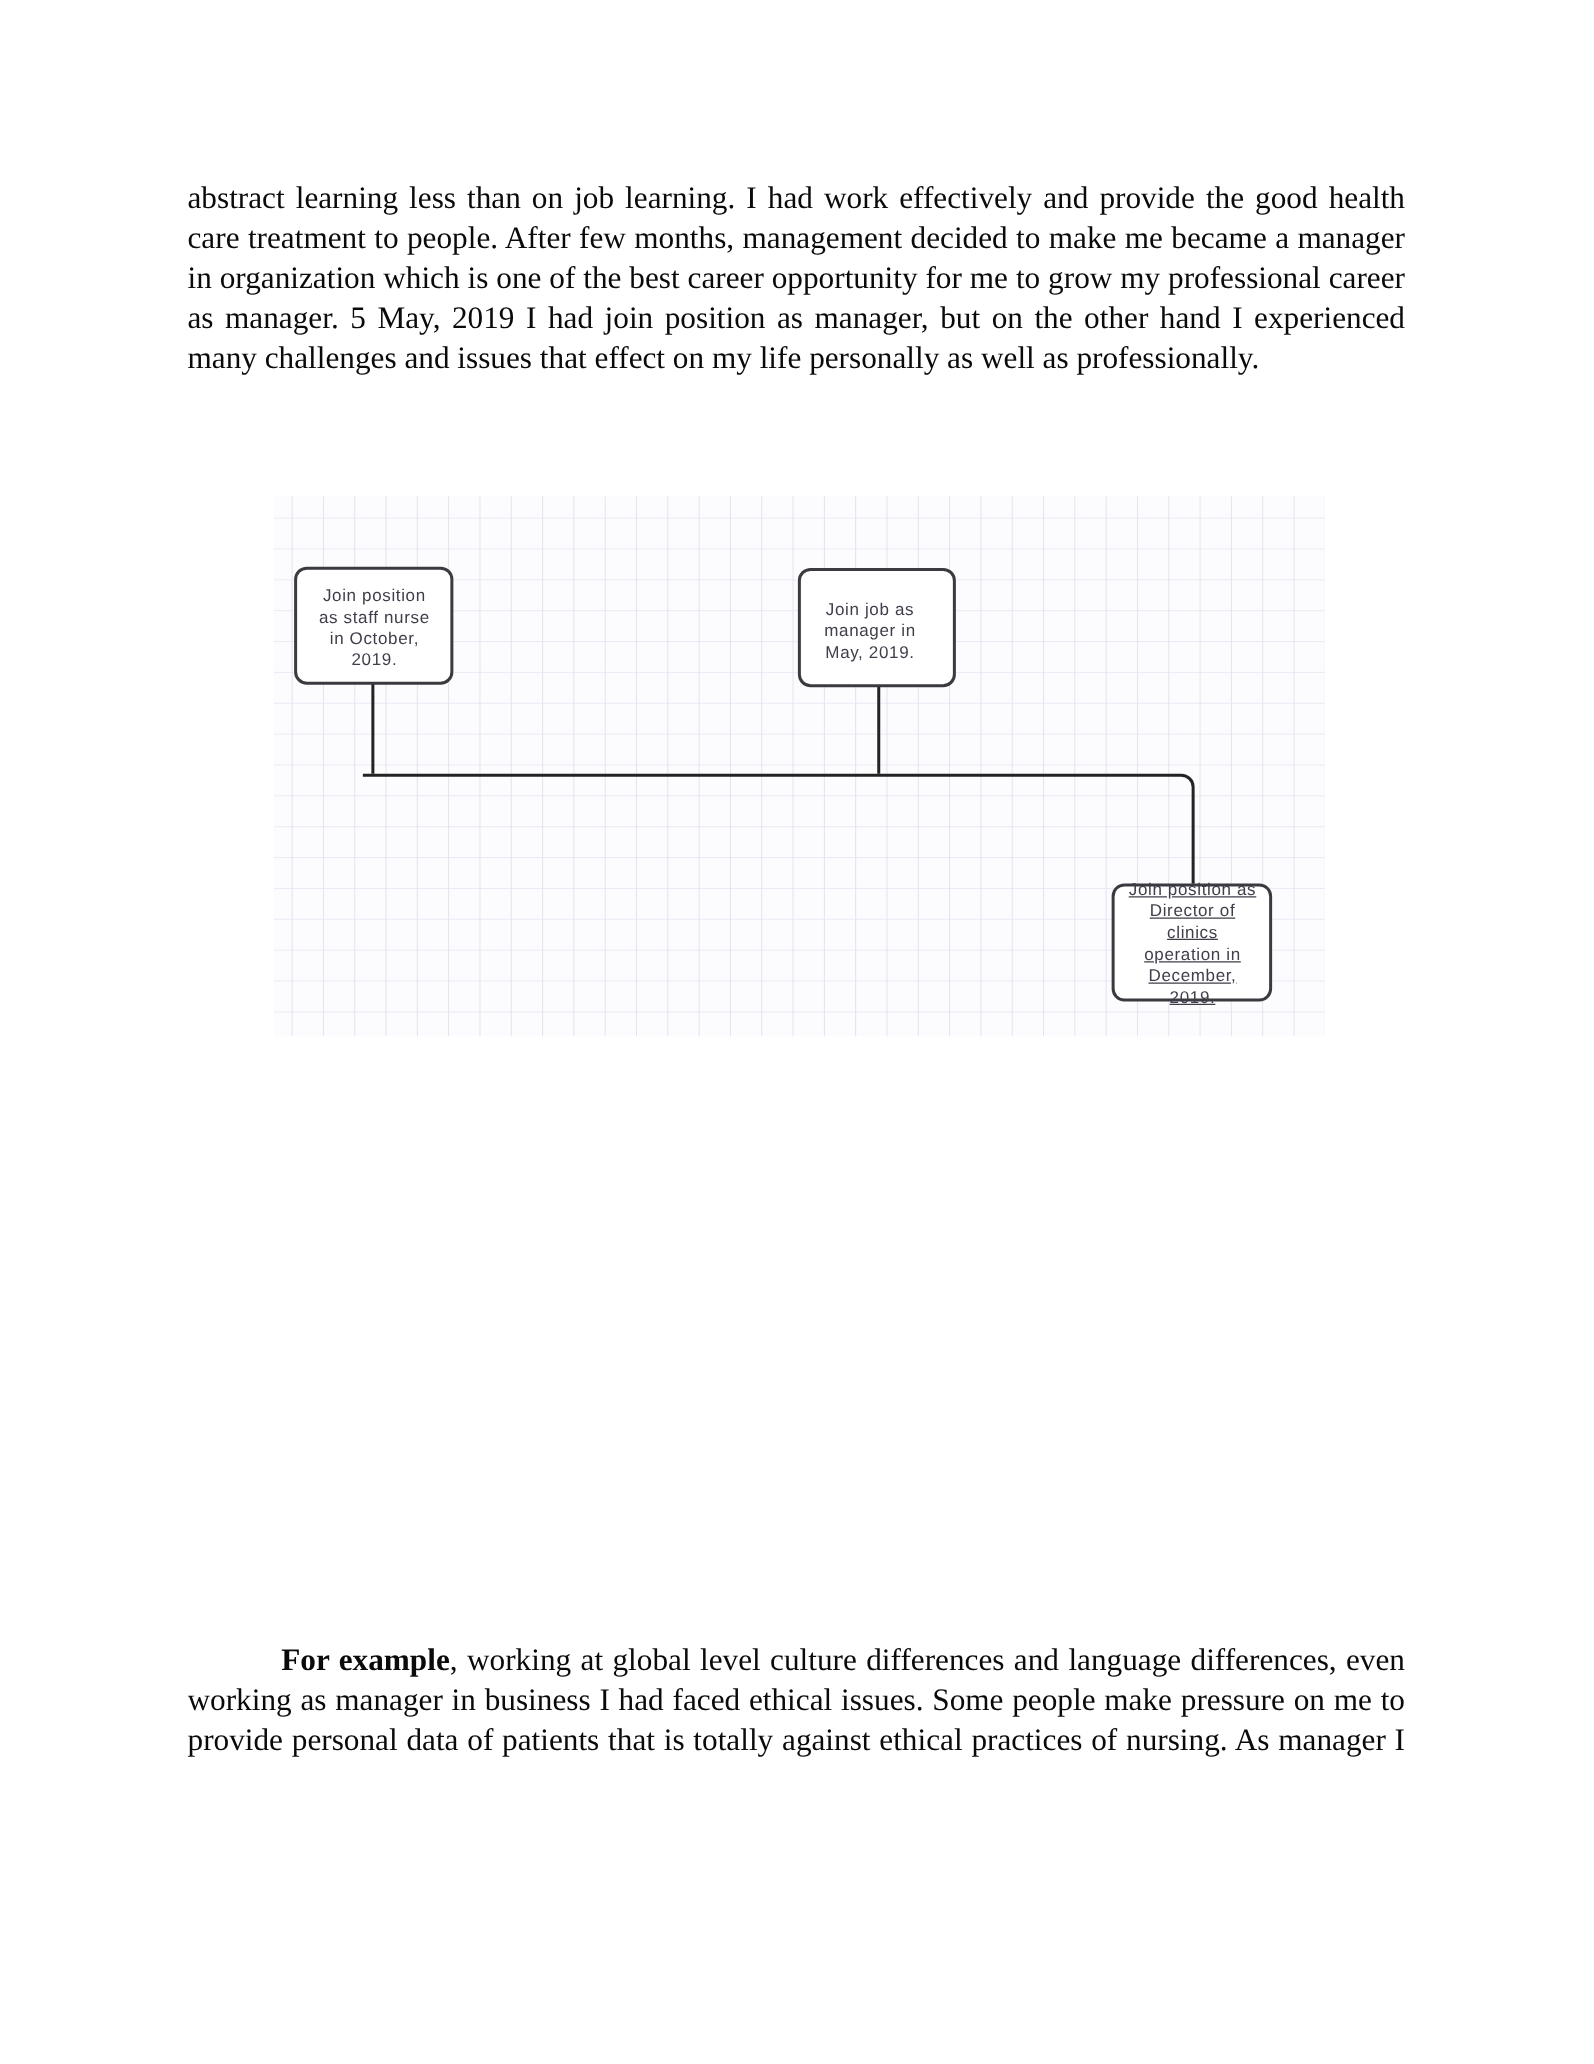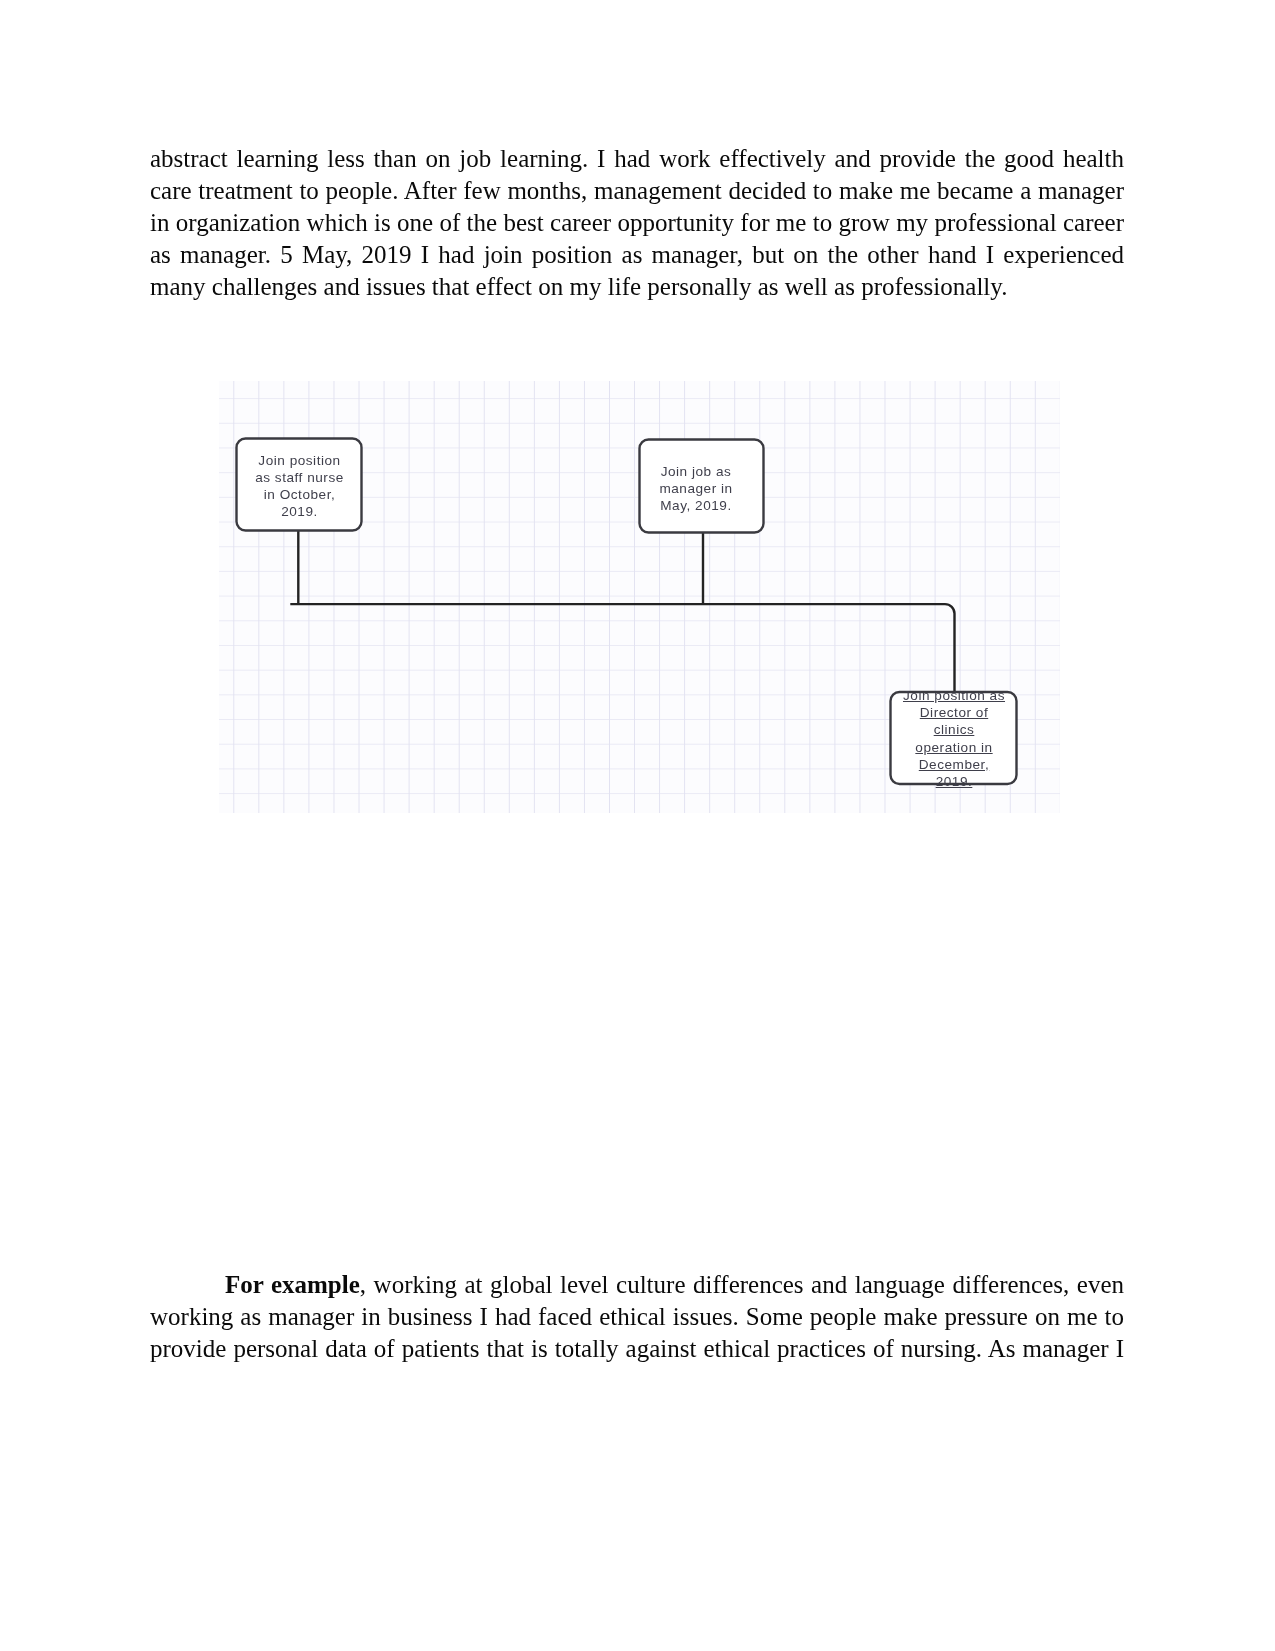--- a/index.html
+++ b/index.html
@@ -2,23 +2,23 @@
 <html><head>
 <meta charset="utf-8">
 <title>Document page</title>
 <style>
   html,body{margin:0;padding:0;}
   body{width:1275px;height:1651px;background:#ffffff;font-family:"Liberation Serif",serif;-webkit-font-smoothing:antialiased;}
   .page{position:relative;width:1275px;height:1651px;overflow:hidden;background:#fff;}
   .para{position:absolute;left:150px;width:974px;font-size:25px;line-height:32px;color:#0a0a0a;text-align:justify;
     -webkit-font-smoothing:antialiased;transform:translateZ(0);}
   .p1{top:143px;}
-  .p2{top:1269px;text-align-last:justify;}
+  .p2{top:1313px;text-align-last:justify;}
   .indent{display:inline-block;width:75px;}
-  .diagram{position:absolute;left:219px;top:381px;width:841px;height:432px;filter:blur(0.22px);}
+  .diagram{position:absolute;left:219px;top:397px;width:841px;height:432px;filter:blur(0.22px);}
   .dgrid{position:absolute;left:0;top:0;width:841px;height:432px;
     background-color:#fcfcfe;
     background-image:
       linear-gradient(to right, #e2e2f1 1.15px, transparent 1.15px),
       linear-gradient(to bottom, #eaeaf5 1.15px, transparent 1.15px);
     background-size:25.05px 24.70px;
     background-position:14.3px 17.1px;}
   .dsvg{position:absolute;left:0;top:0;}
   .conn{fill:none;stroke:#232323;stroke-width:2.4;}
   .nbox{fill:#ffffff;stroke:#3a3a40;stroke-width:2.4;}

